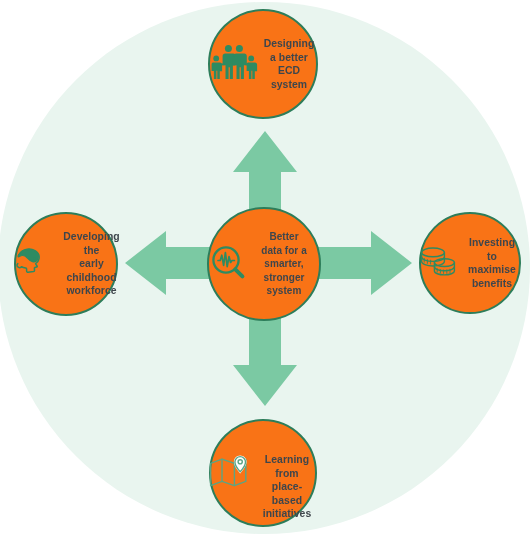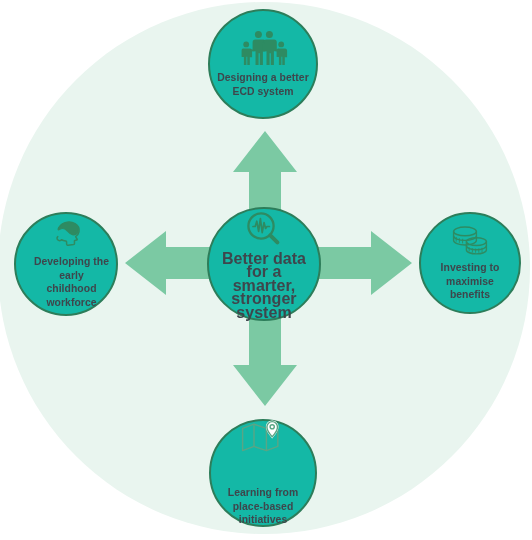--- a/index.html
+++ b/index.html
@@ -30,25 +30,24 @@
   .arrow-layer {
     position: absolute;
     left: 0;
     top: 0;
     width: 532px;
     height: 540px;
   }
   .node {
     position: absolute;
     border-radius: 50%;
-    background: #14b8a6;
+    background: #f97316;
     border: 2.6px solid #2d7d5a;
     box-sizing: border-box;
     display: flex;
-    flex-direction: column;
     align-items: center;
     justify-content: center;
   }
   .node-center {
     left: 207px;
     top: 207px;
     width: 114px;
     height: 114px;
     border-width: 2.8px;
   }
@@ -90,21 +89,21 @@
     color: #3e464c;
     font-size: 10.4px;
     font-weight: 700;
     line-height: 13.5px;
     text-align: center;
     letter-spacing: 0.05px;
     padding: 0 6px;
     white-space: pre-line;
   }
   .node-center .node-label {
-    font-size: 16px;
+    font-size: 10px;
     line-height: 13.5px;
     padding: 0 9px;
   }
   .node-top .node-label { padding: 0 5px; }
   .node-left .node-label { padding: 0 6px; margin-left: 11px; }
   .node-right .node-label { padding: 0 8px; }
   .node-bottom .node-label { padding: 0 8px; margin-top: 28px; }
 </style>
 </head>
 <body>

